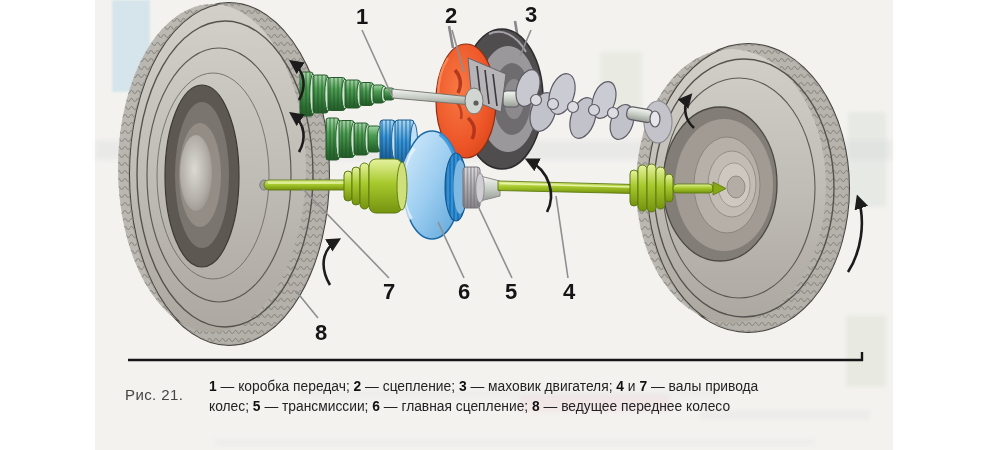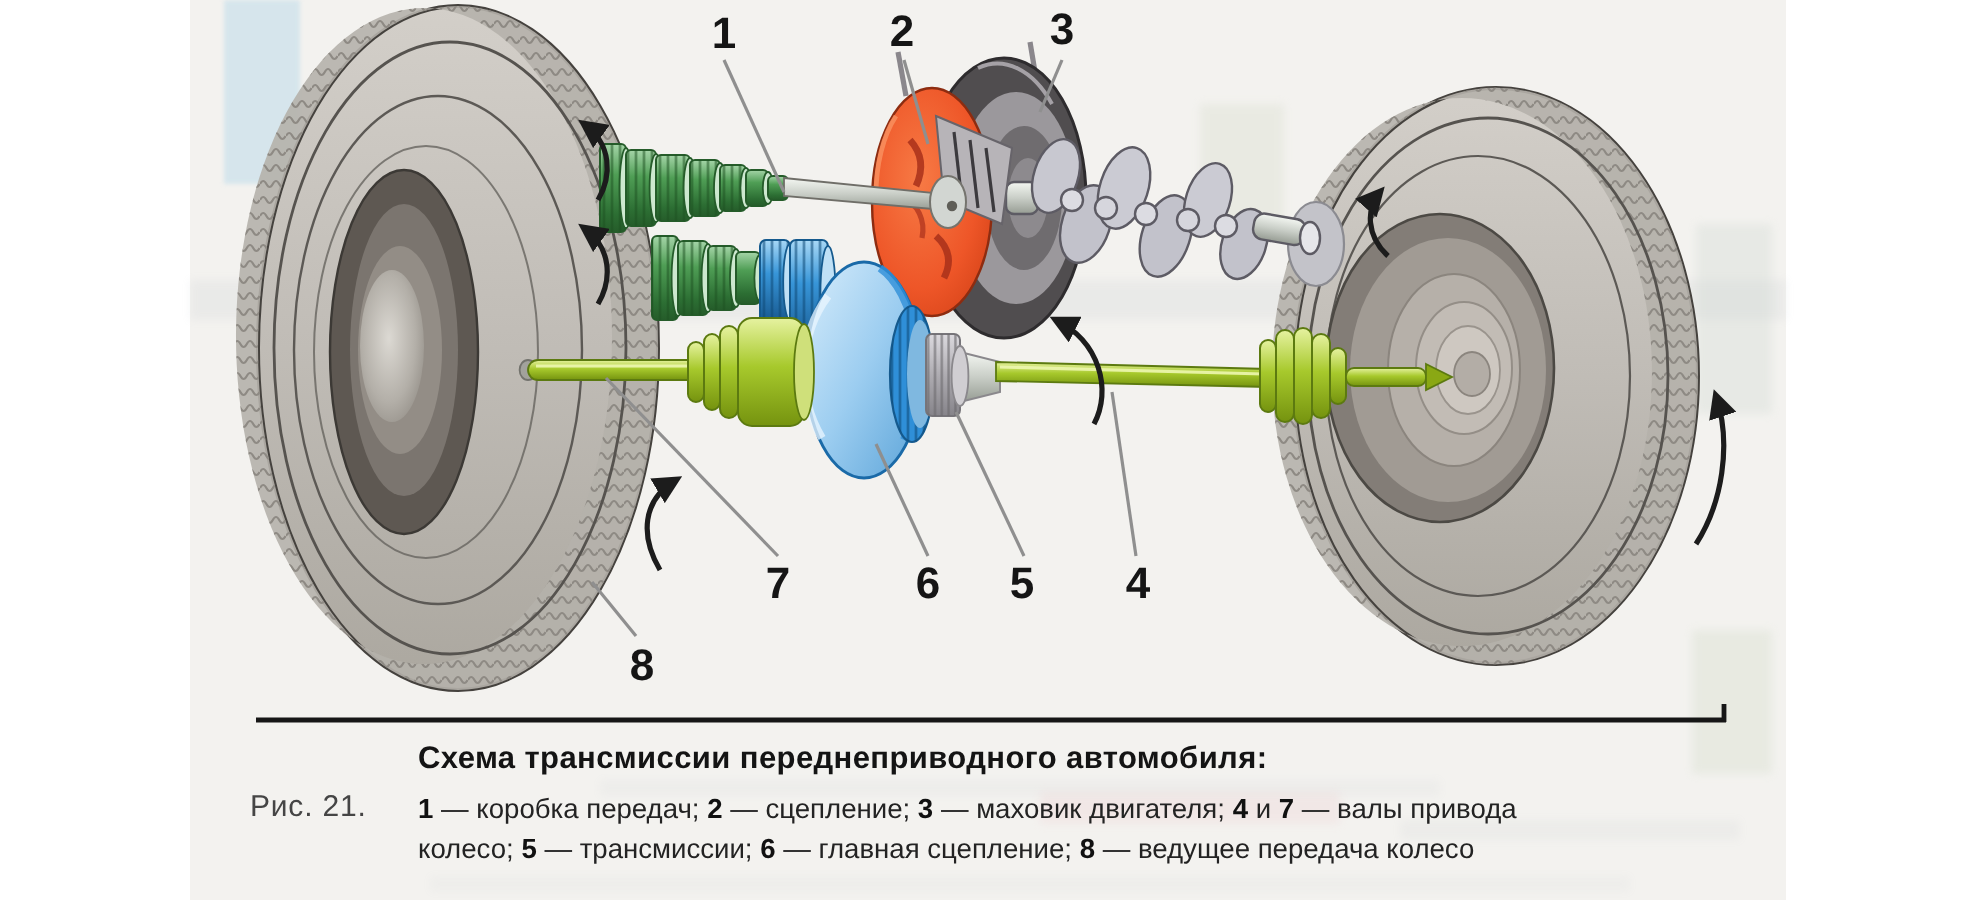--- a/index.html
+++ b/index.html
@@ -306,18 +306,17 @@
 
     <g stroke="#161616" stroke-width="2.4">
       <line x1="128" y1="360" x2="863" y2="360"></line>
       <line x1="862" y1="352" x2="862" y2="361"></line>
     </g>
   </svg>
 
   <div class="caption">
     <span class="cap-label">Рис. 21.</span>
     <div class="cap-right">
-      <div class="cap-title">Схема трансмиссии переднеприводного автомобиля:</div>
       <div class="cap-line first"><b>1</b><span> — коробка передач; </span><b>2</b><span> — сцепление; </span><b>3</b><span> — маховик двигателя; </span><b>4</b><span> и </span><b>7</b><span> — валы привода</span></div>
-      <div class="cap-line"><span>колесо; </span><b>5</b><span> — трансмиссии; </span><b>6</b><span> — главная сцепление; </span><b>8</b><span> — ведущее передача колесо</span></div>
+      <div class="cap-line"><span>колес; </span><b>5</b><span> — трансмиссии; </span><b>6</b><span> — главная сцепление; </span><b>8</b><span> — ведущее переднее колесо</span></div>
     </div>
   </div>
 </div>
 
 </body></html>

